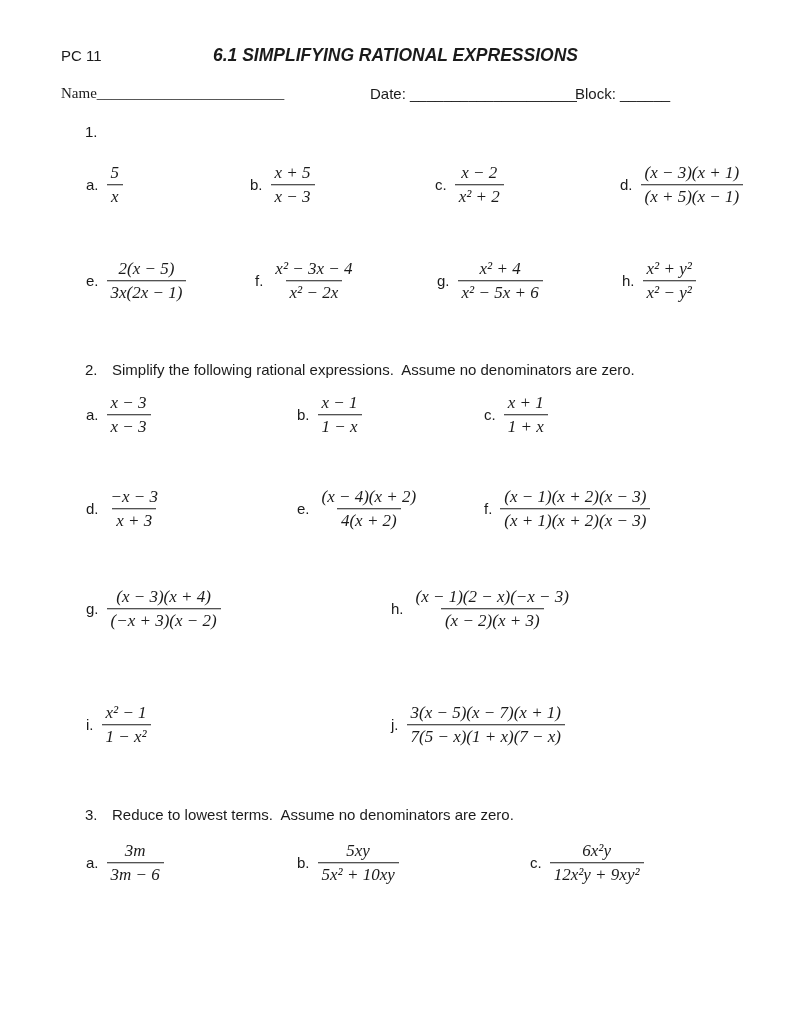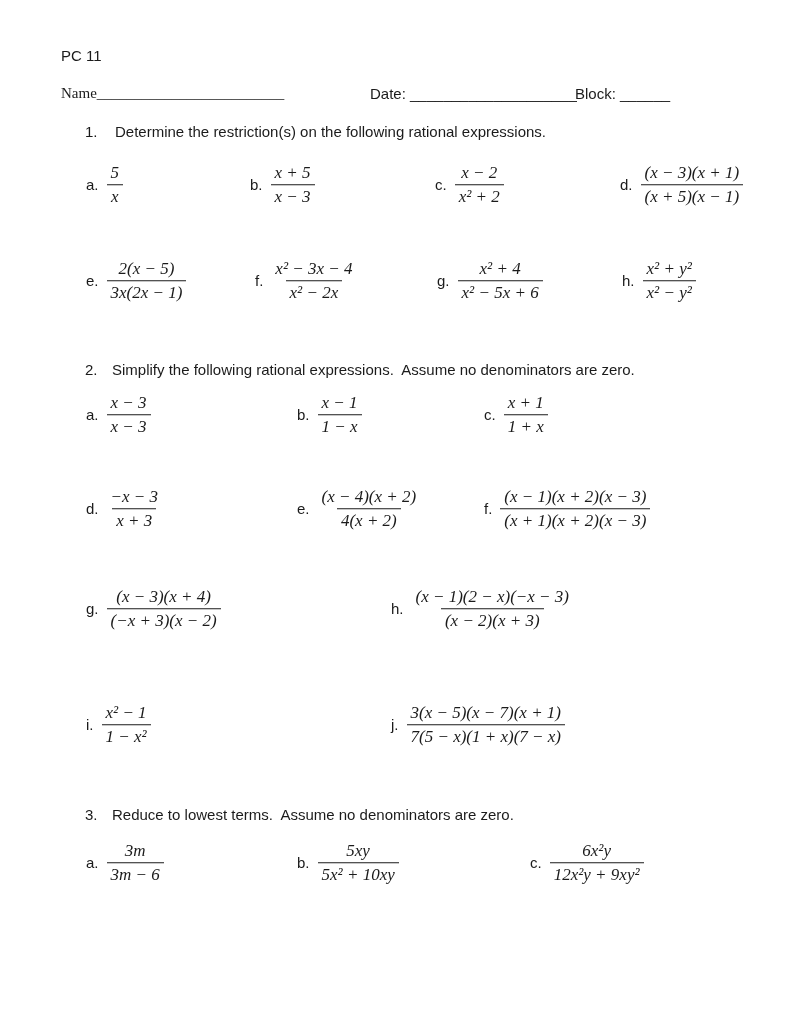--- a/index.html
+++ b/index.html
@@ -30,27 +30,27 @@
   }
   .num { padding:0 4px 1px 4px; }
   .den { border-top:1.2px solid #1b1b1b; padding:1px 4px 0 4px; }
 </style>
 </head>
 <body>
 
 <div class="page">
 
   <div class="course">PC 11</div>
+  <div class="title">6.1 SIMPLIFYING RATIONAL EXPRESSIONS</div>
 
   <div class="info info-name"><span>Name</span><span>_________________________</span></div>
   <div class="info info-date"><span>Date: </span><span>____________________</span></div>
   <div class="info info-block"><span>Block: </span><span>______</span></div>
 
   <div class="q-number" style="left:85px; top:123px">1.</div>
-  <div class="q-prompt" style="left:115px; top:123px">Determine the restriction(s) on the following rational expressions.</div>
 
   <div class="frac-item" style="left:86px; top:185px">
     <span class="flabel">a.</span>
     <span class="frac"><span class="num">5</span><span class="den">x</span></span>
   </div>
   <div class="frac-item" style="left:250px; top:185px">
     <span class="flabel">b.</span>
     <span class="frac"><span class="num">x + 5</span><span class="den">x − 3</span></span>
   </div>
   <div class="frac-item" style="left:435px; top:185px">

